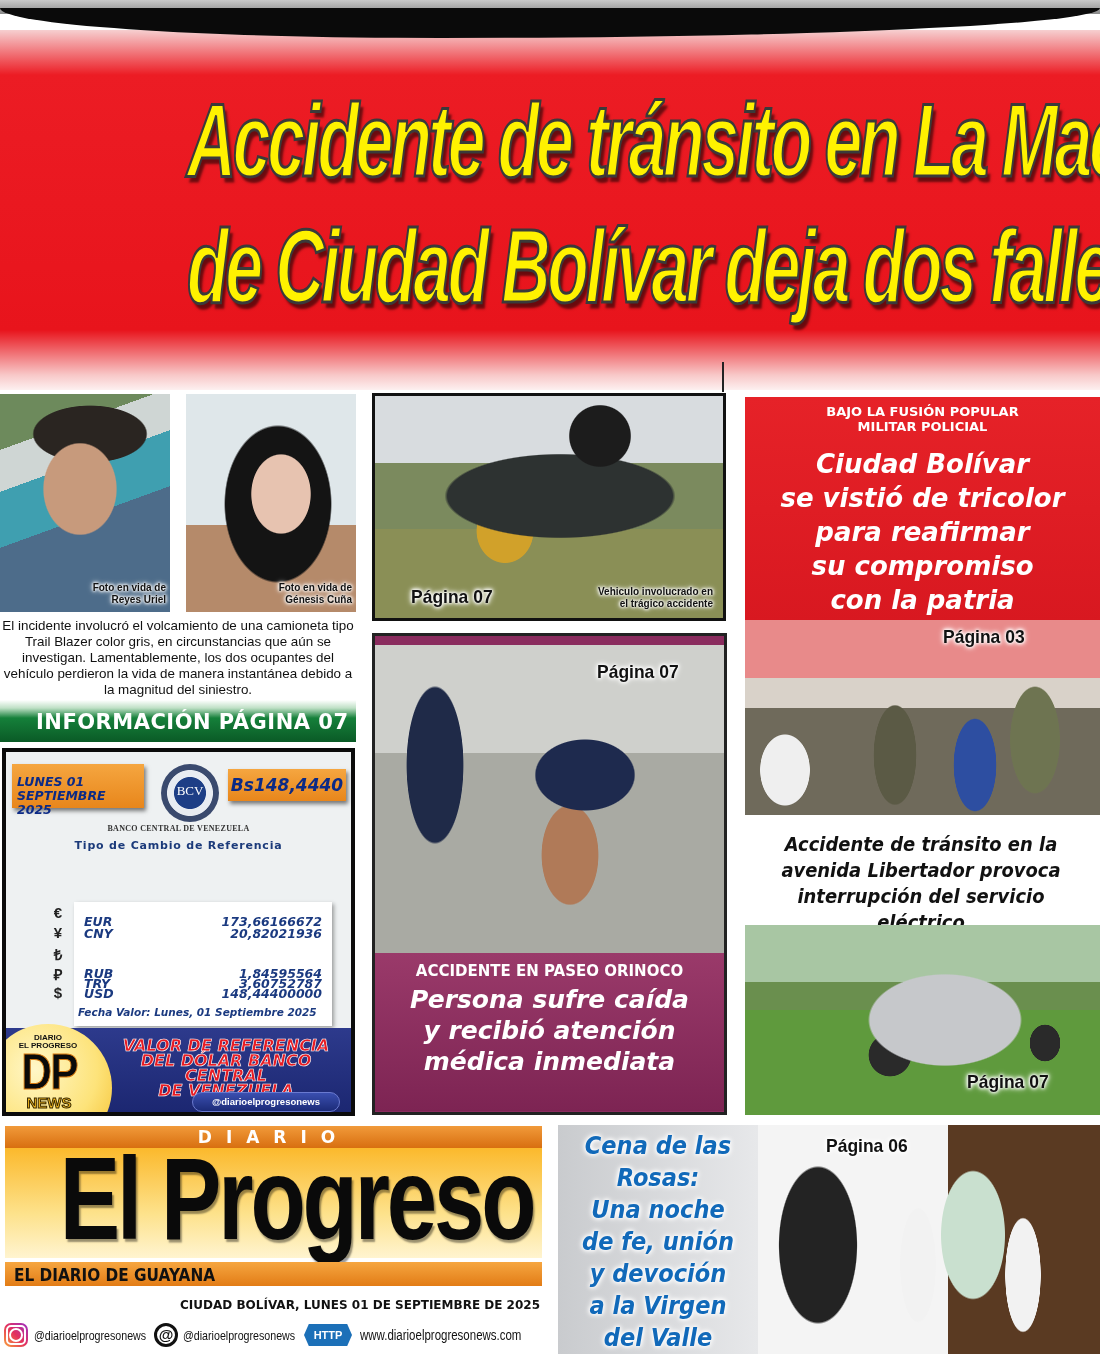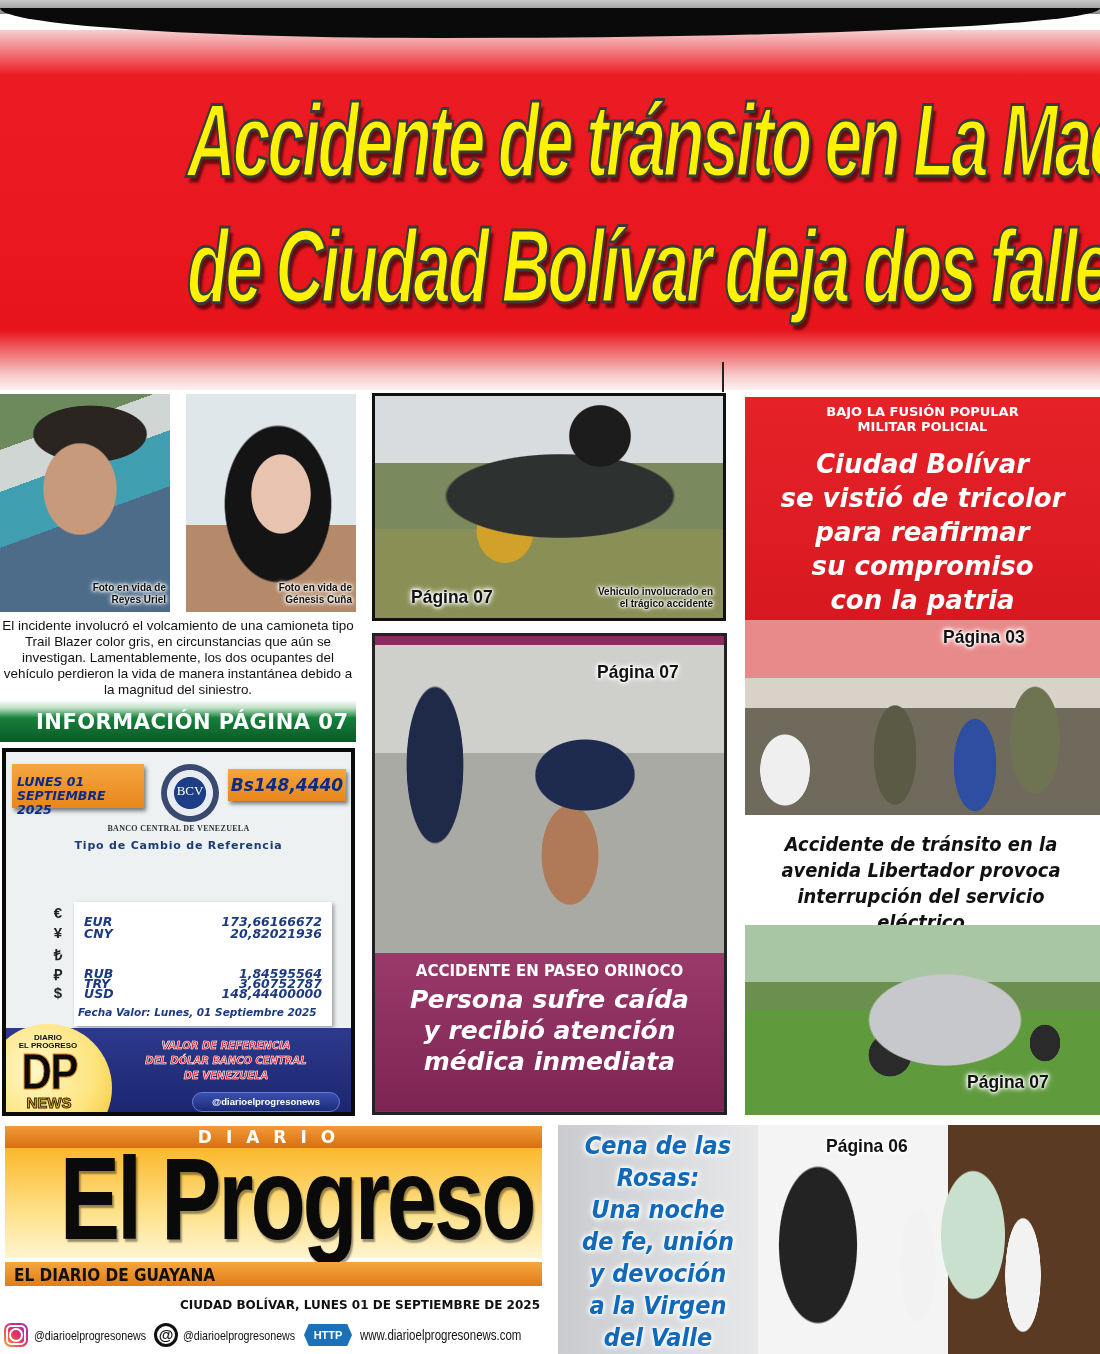--- a/index.html
+++ b/index.html
@@ -102,21 +102,21 @@
   .bcv-footer { left: 0; top: 276px; width: 345px; height: 88px; background: linear-gradient(#2d3a8c, #1b2670); }
   .dp-circle { left: -22px; top: 272px; width: 128px; height: 128px; border-radius: 50%;
     background: radial-gradient(circle at 40% 35%, #fff7c8 0, #fde37a 55%, #f2b81e 100%); }
   .dp-diario { left: 12px; top: 282px; width: 60px; text-align: center; font-weight: bold; font-size: 8px; line-height: 8px; color: #111;
     font-family: "Liberation Sans", sans-serif; }
   .dp-letters { left: 10px; top: 298px; width: 66px; text-align: center; font-weight: 900; font-size: 50px; line-height: 44px; color: #0a0a0a;
     font-family: "Liberation Sans", sans-serif; font-weight: bold; transform: scaleX(0.85); letter-spacing: -2px; -webkit-text-stroke: 1px #d87a10; }
   .dp-news { left: 10px; top: 342px; width: 66px; text-align: center; font-weight: bold; font-size: 15px; color: #f2b81e;
     -webkit-text-stroke: 1px #3a2a00; font-family: "Liberation Sans", sans-serif; }
   .bcv-valor { left: 100px; top: 286px; width: 240px; text-align: center; color: #e81c24; font-style: italic; font-weight: bold;
-    font-size: 10px; line-height: 15px; -webkit-text-stroke: 0.6px #fff; font-family: "DejaVu Sans", sans-serif; }
+    font-size: 16px; line-height: 15px; -webkit-text-stroke: 0.6px #fff; font-family: "DejaVu Sans", sans-serif; }
   .bcv-handle { left: 186px; top: 340px; width: 148px; height: 20px; border-radius: 10px; background: linear-gradient(#3a4fb0, #1c2b78);
     border: 1px solid #6a7ad0; color: #fff; font-size: 9.5px; line-height: 18px; text-align: center; font-weight: bold; }
 
   
   .overturned-frame { left: 372px; top: 393px; width: 354px; height: 228px; border: 3px solid #111; }
   .fall-frame { left: 372px; top: 633px; width: 355px; height: 482px; border: 3px solid #222; background: #8a2c5e; }
   .fall-box { left: 375px; top: 953px; width: 349px; height: 158px; background: linear-gradient(#9a3a6a, #7d2453); }
   .fall-kicker { left: 375px; top: 962px; width: 349px; text-align: center; color: #fff; font-weight: bold; font-size: 15px;
     font-family: "DejaVu Sans", sans-serif; }
   .fall-title { left: 375px; top: 984px; width: 349px; text-align: center; color: #fff; font-style: italic; font-weight: bold;

